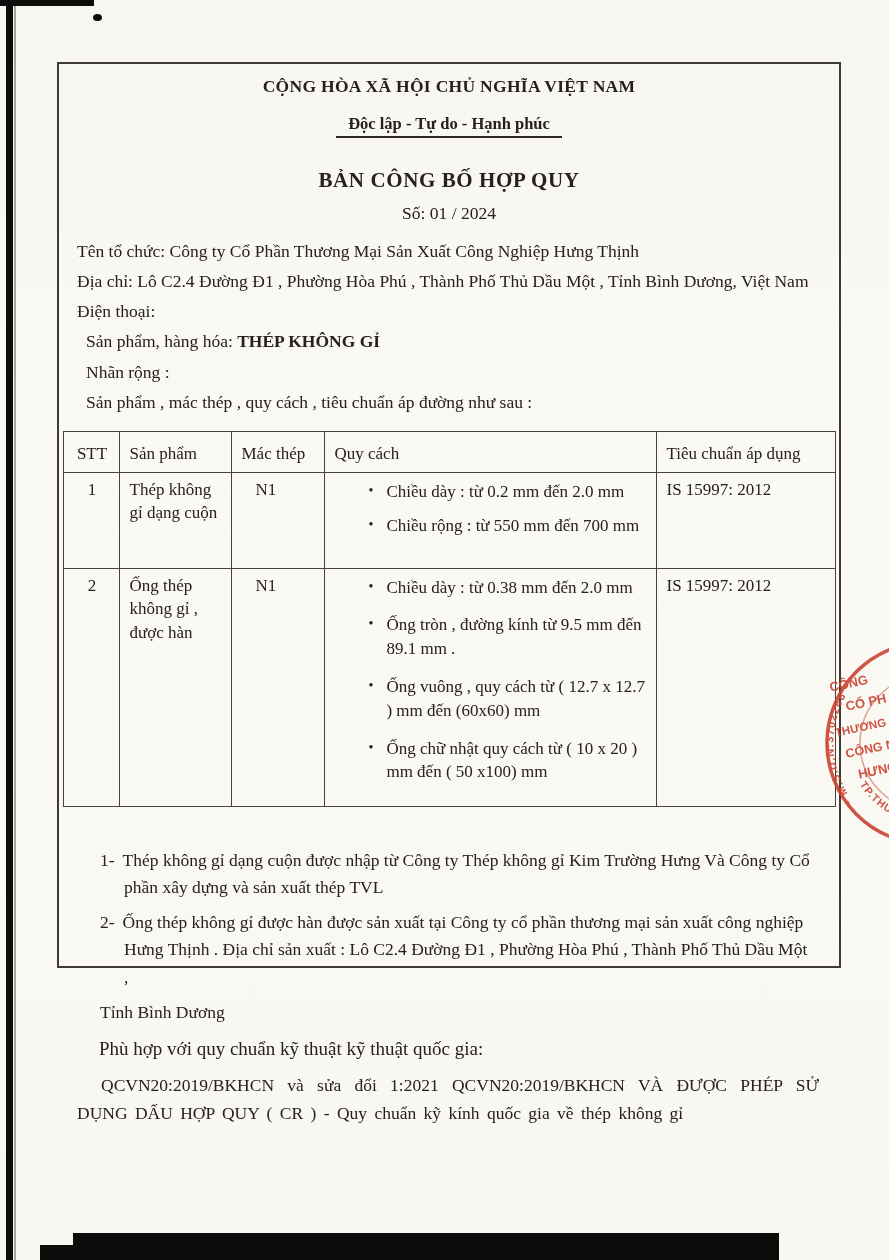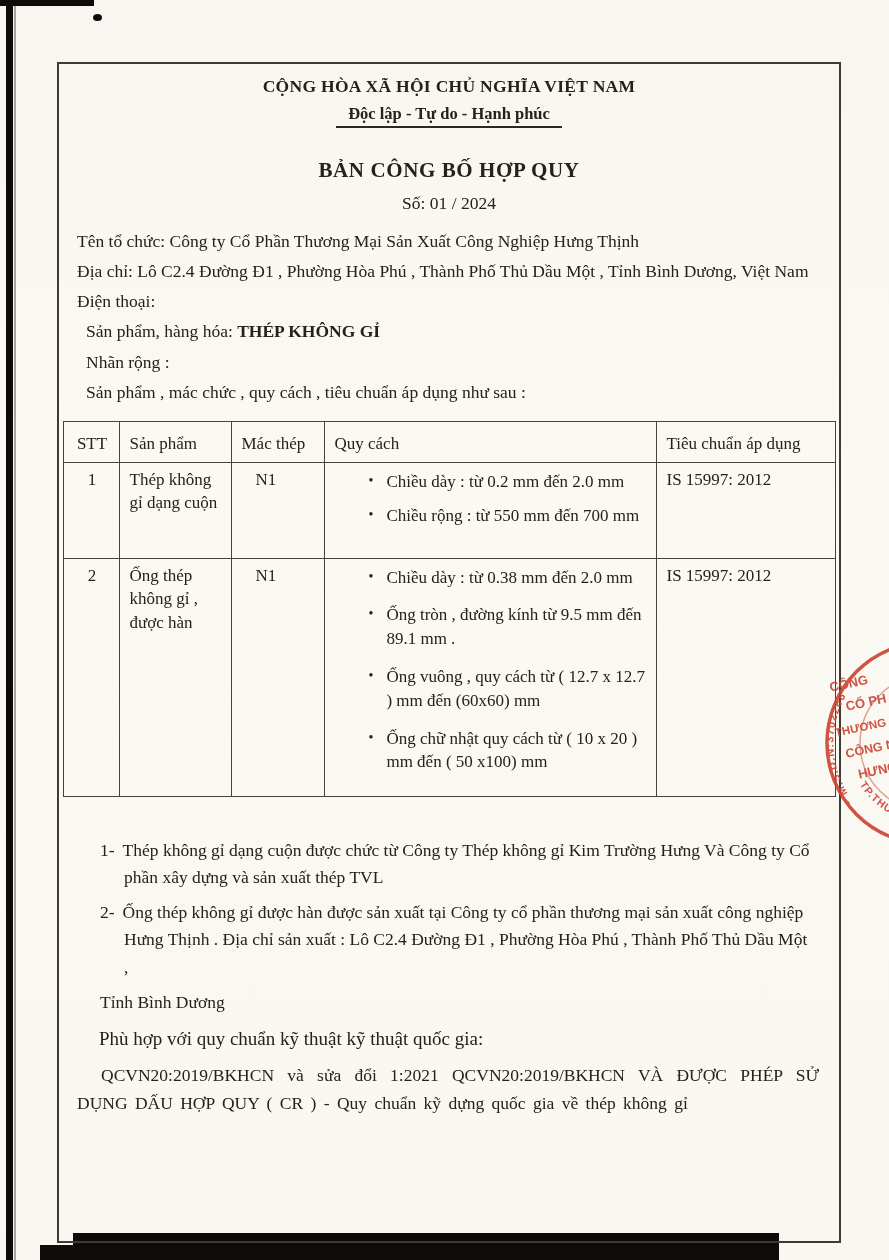--- a/index.html
+++ b/index.html
@@ -14,26 +14,26 @@
   
   .art { position:absolute; background:#0d0c0a; }
   .art-left   { left:6px; top:0; width:7px; height:1260px; }
   .art-left2  { left:14px; top:0; width:2px; height:1260px; opacity:.35; }
   .art-top    { left:0; top:0; width:94px; height:6px; }
   .art-speck  { left:93px; top:14px; width:9px; height:7px; border-radius:50%; }
   .art-bottom { left:73px; top:1233px; width:706px; height:27px; }
   .art-bottom2{ left:40px; top:1245px; width:40px; height:15px; }
 
   .doc {
-    position:absolute; left:57px; top:62px; width:784px; height:1181px;
+    position:absolute; left:57px; top:62px; width:784px; height:906px;
     border:2px solid #3f3a32;
   }
   .center { text-align:center; }
   .republic { margin-top:12px; font-weight:bold; font-size:17.5px; letter-spacing:.3px; }
-  .motto { margin-top:7px; font-weight:bold; font-size:16.5px; }
+  .motto { margin-top:17px; font-weight:bold; font-size:16.5px; }
   .motto span { display:inline-block; border-bottom:2px solid #2c2720; padding:0 12px 2px; }
   .title { margin-top:30px; font-weight:bold; font-size:21px; letter-spacing:.6px; }
   .docnum { margin-top:10px; font-size:17.5px; }
 
   .p { margin:3px 22px 0 18px; font-size:17.5px; line-height:1.55; }
   .p.first { margin-top:14px; }
   .p.indent { margin-left:27px; }
   .p strong { font-weight:bold; }
 
   table.spec { border-collapse:collapse; table-layout:fixed; width:772px; margin:15px auto 0; font-size:17px; }
@@ -82,21 +82,21 @@
     <div class="center title">BẢN CÔNG BỐ HỢP QUY</div>
     <div class="center docnum">Số: 01 / 2024</div>
 
     <div class="p first">Tên tổ chức: Công ty Cổ Phần Thương Mại Sản Xuất Công Nghiệp Hưng Thịnh</div>
     <div class="p">Địa chỉ: Lô C2.4 Đường Đ1 , Phường Hòa Phú , Thành Phố Thủ Dầu Một , Tỉnh Bình Dương, Việt Nam</div>
     <div class="p">Điện thoại:</div>
     <div class="p indent">
       <span>Sản phẩm, hàng hóa: </span><strong>THÉP KHÔNG GỈ</strong>
     </div>
     <div class="p indent">Nhãn rộng :</div>
-    <div class="p indent">Sản phẩm , mác chức , quy cách , tiêu chuẩn áp dụng như sau :</div>
+    <div class="p indent">Sản phẩm , mác thép , quy cách , tiêu chuẩn áp đường như sau :</div>
 
     <table class="spec">
       <colgroup>
         <col style="width:56px">
           <col style="width:112px">
           <col style="width:93px">
           <col style="width:332px">
           <col style="width:179px">
       </colgroup>
       <thead>
@@ -151,30 +151,30 @@
                 </div>
             </div>
           </td>
           <td>IS 15997: 2012</td>
         </tr>
       </tbody>
     </table>
 
     <div class="notes">
       <div class="note">
-        <span class="marker">1-</span><span>Thép không gỉ dạng cuộn được chức từ Công ty Thép không gỉ Kim Trường Hưng Và Công ty Cổ phần xây dựng và sản xuất thép TVL</span>
+        <span class="marker">1-</span><span>Thép không gỉ dạng cuộn được nhập từ Công ty Thép không gỉ Kim Trường Hưng Và Công ty Cổ phần xây dựng và sản xuất thép TVL</span>
       </div>
       <div class="note">
         <span class="marker">2-</span><span>Ống thép không gỉ được hàn được sản xuất tại Công ty cổ phần thương mại sản xuất công nghiệp Hưng Thịnh . Địa chỉ sản xuất : Lô C2.4 Đường Đ1 , Phường Hòa Phú , Thành Phố Thủ Dầu Một ,</span>
       </div>
     </div>
 
     <div class="province">Tỉnh Bình Dương</div>
     <div class="conformity">Phù hợp với quy chuẩn kỹ thuật kỹ thuật quốc gia:</div>
-    <div class="regulation">QCVN20:2019/BKHCN và sửa đổi 1:2021 QCVN20:2019/BKHCN VÀ ĐƯỢC PHÉP SỬ DỤNG DẤU HỢP QUY ( CR ) -  Quy chuẩn kỹ dựng quốc gia về thép không gỉ</div>
+    <div class="regulation">QCVN20:2019/BKHCN và sửa đổi 1:2021 QCVN20:2019/BKHCN VÀ ĐƯỢC PHÉP SỬ DỤNG DẤU HỢP QUY ( CR ) -  Quy chuẩn kỹ kính quốc gia về thép không gỉ</div>
   </div>
 
   <svg class="stamp-svg" viewBox="0 0 230 230" aria-hidden="true">
     <defs>
       <path id="sArcLeft" d="M 48 182 A 95 95 0 0 1 48 48" fill="none"></path>
       <path id="sArcCity" d="M 46 155 A 80 80 0 0 0 101 194" fill="none"></path>
     </defs>
     <circle class="stamp-ring" cx="115" cy="115" r="101" stroke-width="3.5"></circle>
     <circle class="stamp-ring" cx="115" cy="115" r="68" stroke-width="1.5" opacity="0.55"></circle>
     <text class="st" font-size="11" letter-spacing="1">

